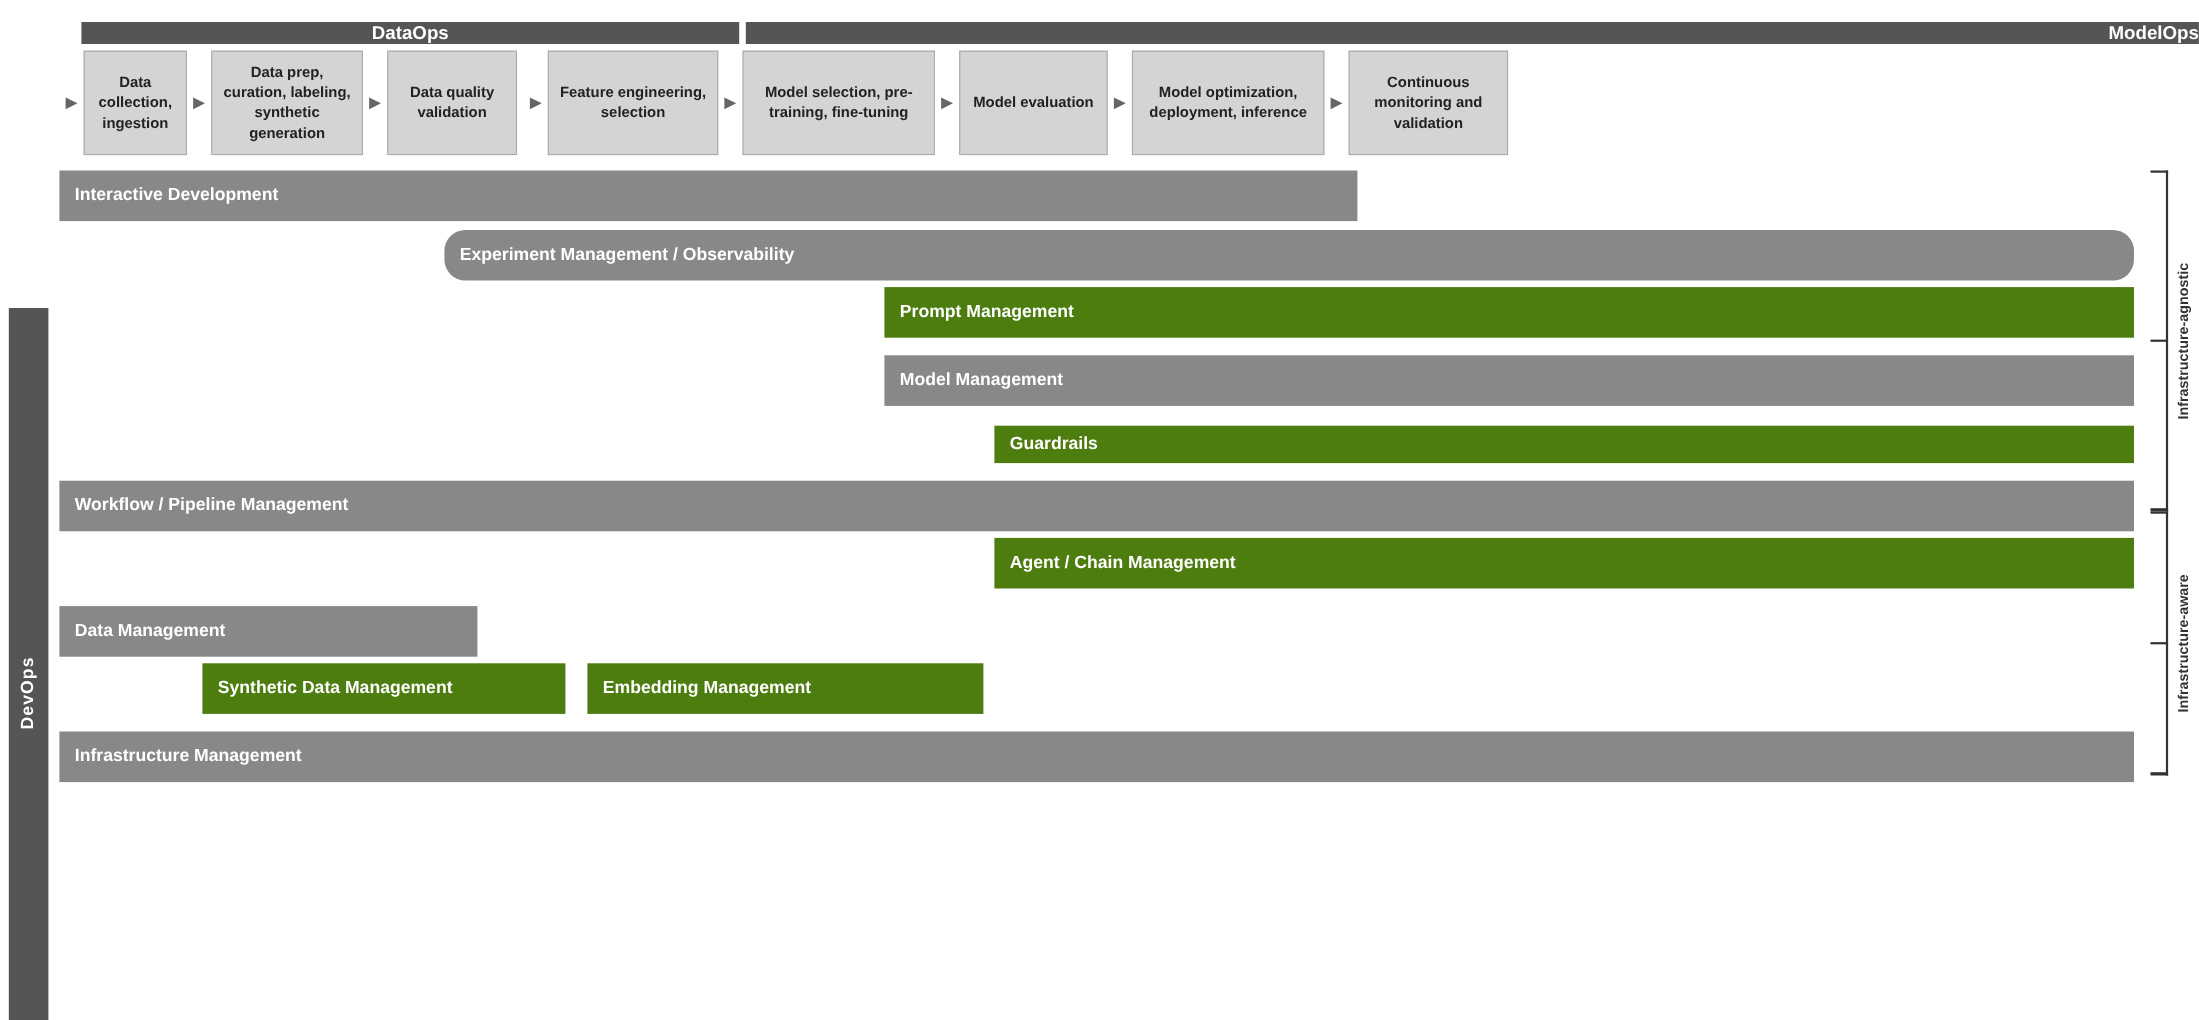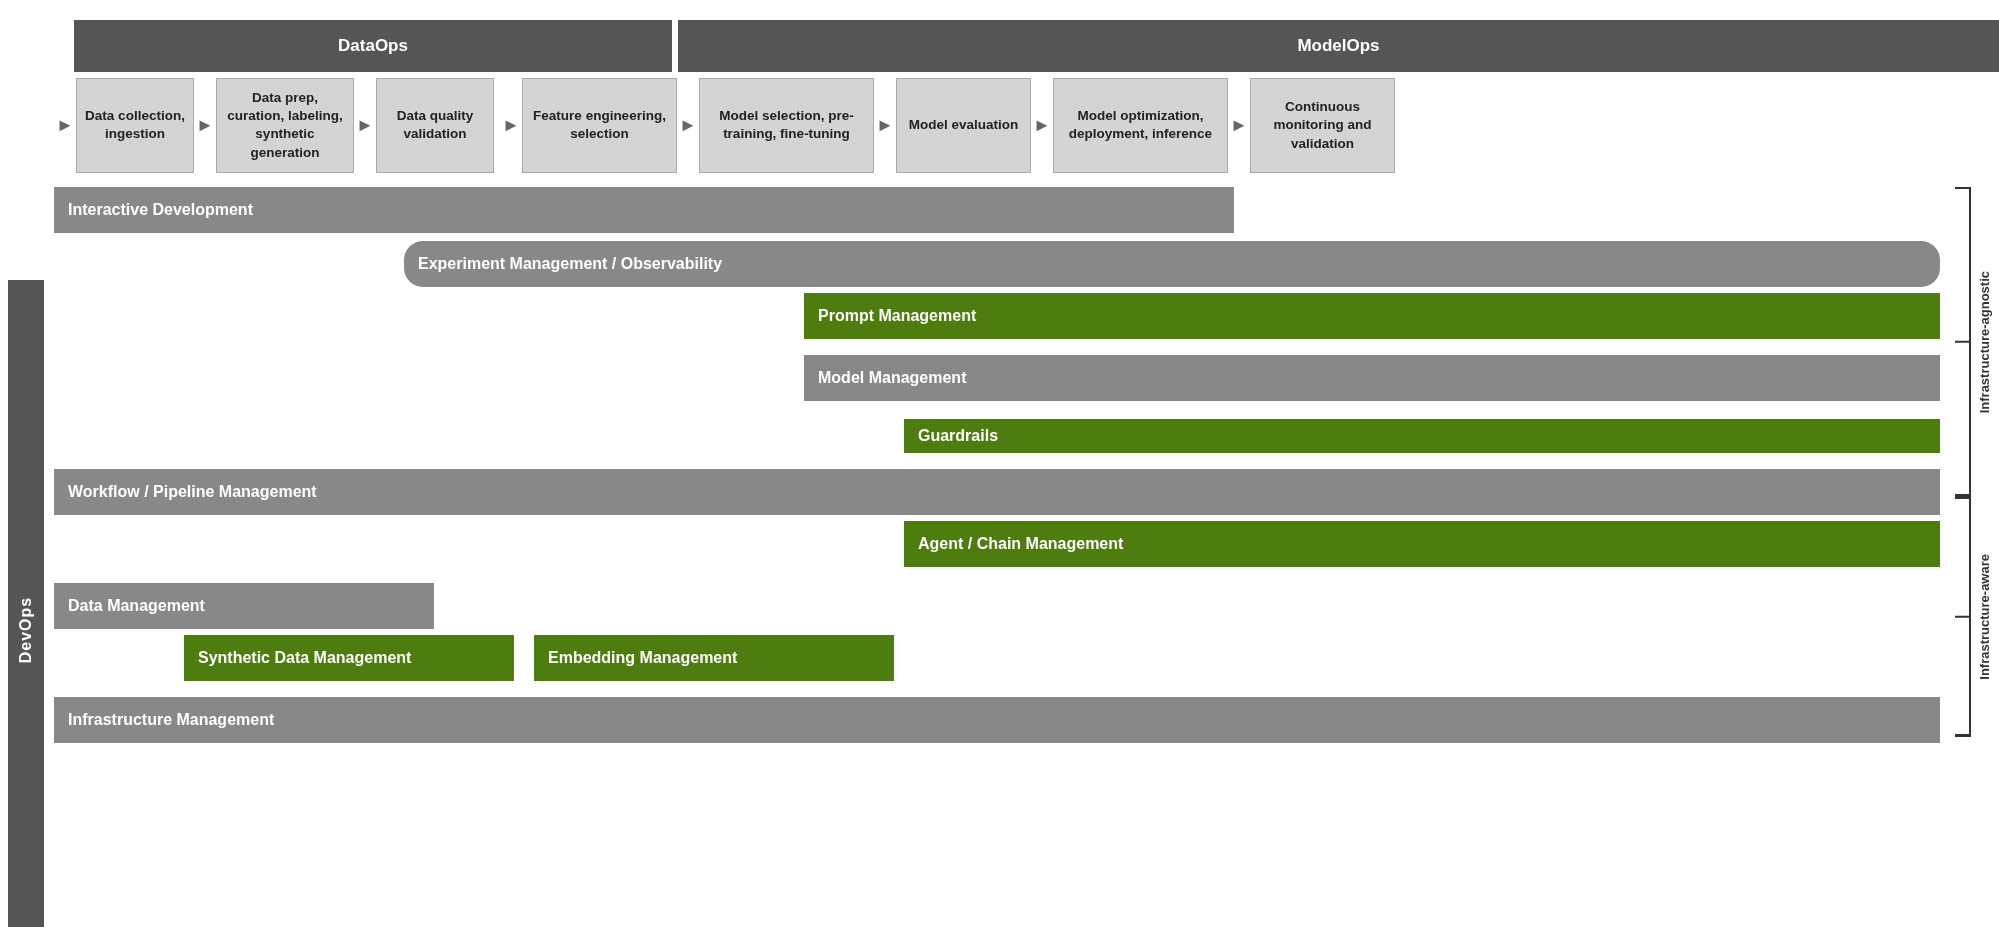--- a/index.html
+++ b/index.html
@@ -67,30 +67,31 @@
     }
 
     .ops-header-block {
       display: flex;
       align-items: center;
       justify-content: center;
       background: #555;
       color: #fff;
       font-weight: bold;
       font-size: 17px;
-      padding: 16px 0;
+      padding: 0 0;
     }
 
     .dataops-block {
       width: 598px;
       margin-right: 6px;
     }
 
     .modelops-block {
       flex: 1;
+      justify-content: flex-end;
     }
 
     
     .pipeline-steps-row {
       display: flex;
       align-items: stretch;
       gap: 0;
     }
 
     .pipeline-step {
@@ -118,21 +119,21 @@
       align-items: center;
       justify-content: center;
       width: 22px;
       flex-shrink: 0;
       font-size: 18px;
       color: #666;
     }
 
     
     .step-1 { width: 130px; }
-    .step-2 { width: 118px; }
+    .step-2 { width: 94px; }
     .step-3 { width: 138px; }
     .step-4 { width: 118px; }
     .step-5 { width: 155px; }
     .step-6 { width: 175px; }
     .step-7 { width: 135px; }
     .step-8 { width: 175px; }
     .step-9 { width: 145px; }
 
     
     .ops-divider {

